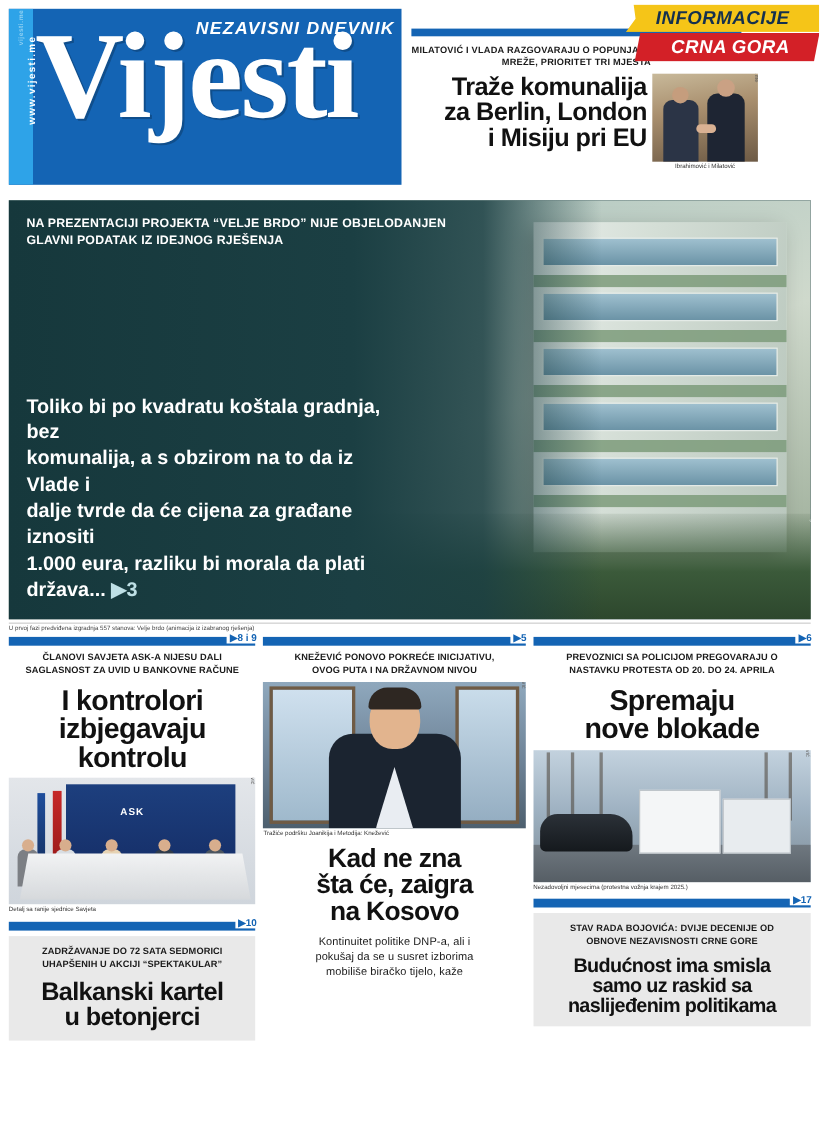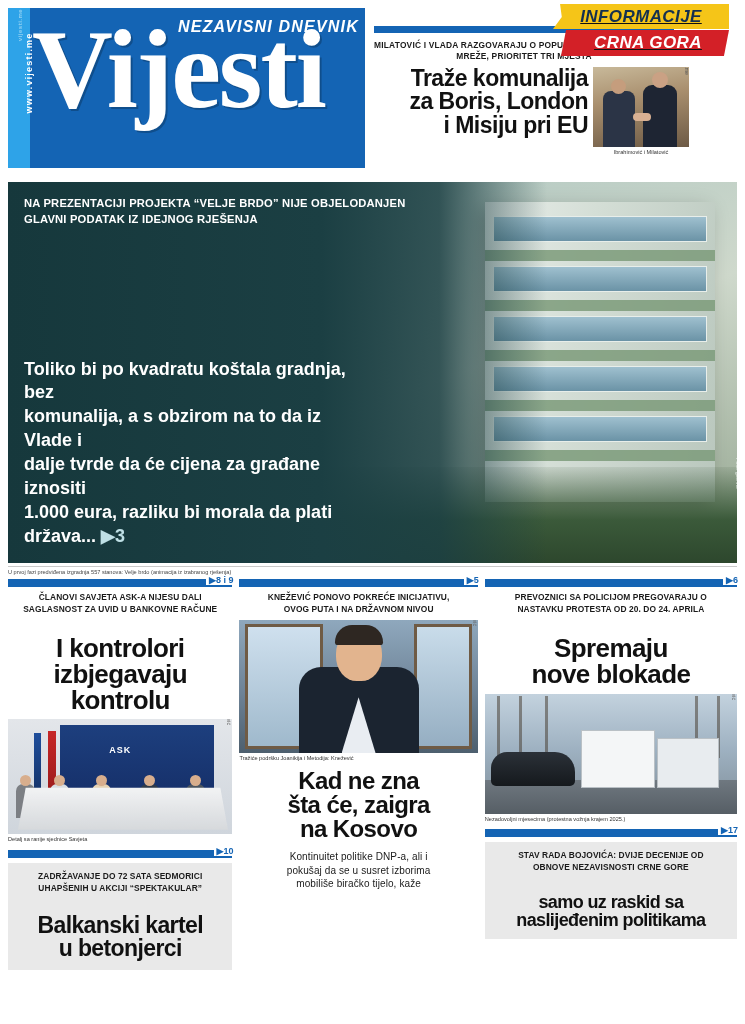--- a/index.html
+++ b/index.html
@@ -91,21 +91,21 @@
     position:absolute; right:-1px; top:8px;
     font-size:5.2px; color:#555; transform:rotate(90deg);
     transform-origin:right top; white-space:nowrap;
   }
   .tr-caption {
     width:96px; margin-left:219px; margin-top:2px;
     font-size:5.6px; color:#333; text-align:center;
   }
 
   
-  .badge { position:absolute; right:16px; top:4px; width:176px; z-index:40;text-decoration:underline; }
+  .badge { position:absolute; right:0; top:4px; width:176px; z-index:40; }
   .badge-top {
     background:#f5c518; color:#14304f; font-style:italic; font-weight:bold;
     font-size:17px; text-align:center; padding:3px 10px 2px 10px;
     letter-spacing:.4px;
     clip-path:polygon(4% 0,100% 0,100% 100%,0 100%,5% 52%);
   }
   .badge-bot {
     background:#d32027; color:#fff; font-style:italic; font-weight:bold;
     font-size:17px; text-align:center; padding:3px 10px 3px 16px;
     letter-spacing:.4px; margin-top:1px; margin-left:8px; width:168px;
@@ -186,21 +186,21 @@
     background:#fff; padding-left:3px;
     font-size:9px; font-weight:bold; color:#1464b4;
   }
 
   .kicker {
     font-size:8.4px; font-weight:bold; line-height:1.38; text-align:center;
     letter-spacing:.1px; color:#1a1a1a; padding:0 4px;
   }
   .headline {
     text-align:center; font-weight:bold; color:#111;
-    line-height:1.0; letter-spacing:-.6px; margin-top:20px;
+    line-height:1.0; letter-spacing:-.6px; margin-top:8px;
   }
   .h-26 { font-size:26px; }
   .h-24 { font-size:24px; }
   .h-23 { font-size:23px; }
   .h-18 { font-size:18px; }
 
   .photo { position:relative; overflow:hidden;padding-left:12px; }
   .photo-credit {
     position:absolute; right:0px; top:6px;
     font-size:5.2px; color:#6a6a6a; transform:rotate(90deg);
@@ -317,21 +317,21 @@
 
       </div>
     </div>
 
     <div class="mast-right">
       <div class="tr-rule"></div>
       <div class="tr-kicker">MILATOVIĆ I VLADA RAZGOVARAJU O POPUNJAVANJU DIPLOMATSKE MREŽE, PRIORITET TRI MJESTA</div>
       <div class="tr-flex">
         <div class="tr-head">
           <div>Traže komunalija</div>
-          <div>za Boris, London</div>
+          <div>za Berlin, London</div>
           <div>i Misiju pri EU</div>
         </div>
         <div class="tr-photo">
           <div class="fig-a"></div>
           <div class="fig-b"></div>
           <div class="hands"></div>
           <div class="tr-credit">Foto: predsjednik.me</div>
         </div>
       </div>
       <div class="tr-caption">Ibrahimović i Milatović</div>
@@ -476,20 +476,21 @@
 
       <div class="rule" style="margin-top:7px">
         <span class="pg">▶17</span>
       </div>
       <div class="greybox">
         <div class="kicker">
           <div>STAV RADA BOJOVIĆA: DVIJE DECENIJE OD</div>
           <div>OBNOVE NEZAVISNOSTI CRNE GORE</div>
         </div>
         <div class="headline h-18">
+          <div>Budućnost ima smisla</div>
           <div>samo uz raskid sa</div>
           <div>naslijeđenim politikama</div>
         </div>
       </div>
     </div>
 
   </div>
 </div>
 
 </body></html>

